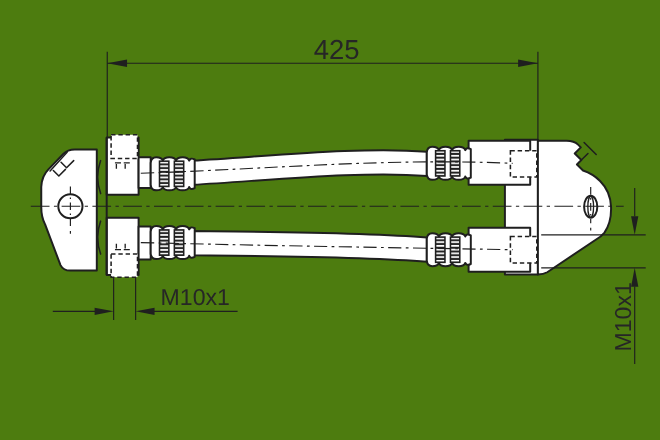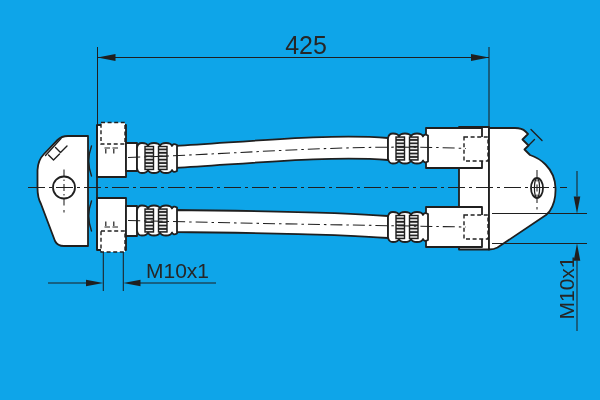--- a/index.html
+++ b/index.html
@@ -4,21 +4,21 @@
 <style>
   html, body {
     margin: 0;
     padding: 0;
     background: #ffffff;
   }
   .stage {
     position: relative;
     width: 600px;
     height: 400px;
-    background: #0ea5e9;
+    background: #4d7c0f;
     overflow: hidden;
   }
   svg text {
     font-family: "Liberation Sans", "DejaVu Sans", sans-serif;
     fill: #262626;
   }
   .dim-label   { font-size: 25px; }
   .dim-label-s { font-size: 21px; }
   .obj  { stroke: #1f1f1f; stroke-width: 1.8; fill: #ffffff; stroke-linejoin: round; stroke-linecap: round; }
   .objl { stroke: #1f1f1f; stroke-width: 1.8; fill: none;    stroke-linejoin: round; stroke-linecap: round; }

